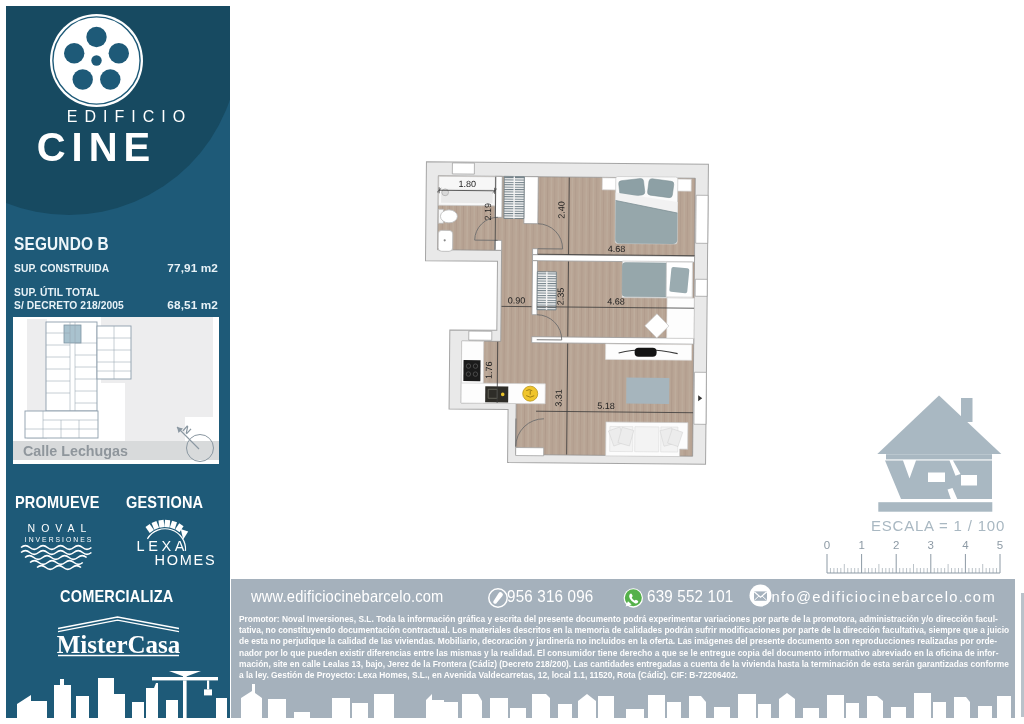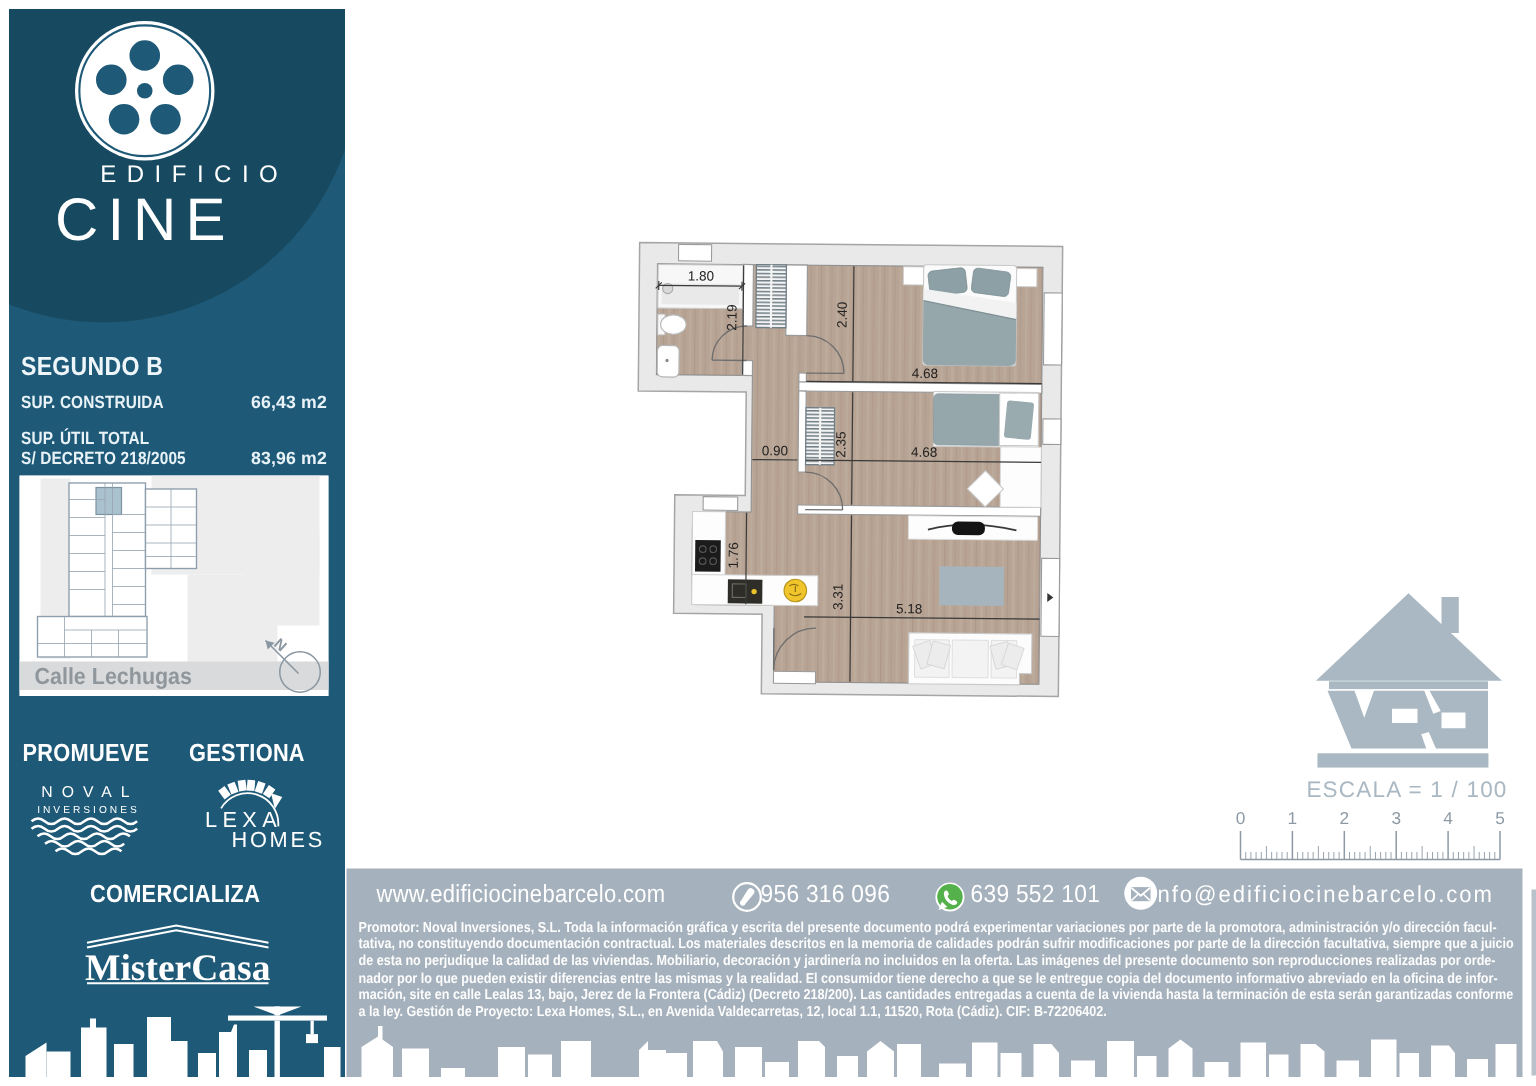--- a/index.html
+++ b/index.html
@@ -7,21 +7,21 @@
        font-family:"Liberation Sans", sans-serif;}
   .abs{position:absolute;}
   
   #sidebar{position:absolute;left:6px;top:6px;width:224px;height:712px;
            background:#1e5a78;overflow:hidden;}
   #darkcircle{position:absolute;left:-107px;top:-131px;width:340px;height:340px;
               border-radius:50%;background:#174a61;}
   #edificio{position:absolute;left:0;top:102px;width:181px;text-align:center;
             font-size:16px;letter-spacing:7px;color:#fff;font-weight:400;padding-left:33px;}
   #cine{position:absolute;left:0;top:119px;width:181px;text-align:center;
-        font-size:40px;letter-spacing:6px;color:#fff;font-weight:400;}
+        font-size:40px;letter-spacing:6px;color:#fff;font-weight:700;}
   #barcelo{position:absolute;left:0;top:163px;width:181px;text-align:center;
            font-size:22px;letter-spacing:3.5px;color:#fff;font-weight:400;}
   #segundo{position:absolute;left:8px;top:228px;font-size:17.5px;font-weight:bold;
            color:#eef6fa;letter-spacing:0.2px;transform:scaleX(0.88);transform-origin:0 0;}
   .supline{position:absolute;left:8px;color:#e8f2f7;font-size:11.8px;font-weight:bold;
            letter-spacing:0.1px;transform:scaleX(0.87);transform-origin:0 0;white-space:nowrap;}
   .supval{position:absolute;right:12px;color:#e8f2f7;font-size:11.8px;font-weight:bold;
           letter-spacing:0.1px;}
   
   #mapbox{position:absolute;left:7px;top:311px;width:206px;height:147px;background:#fff;}
@@ -48,24 +48,24 @@
       <circle cx="53.5" cy="30.0" r="10.2" fill="#1e5a78"></circle>
       <circle cx="75.8" cy="46.2" r="10.2" fill="#1e5a78"></circle>
       <circle cx="67.3" cy="72.5" r="10.2" fill="#1e5a78"></circle>
       <circle cx="39.7" cy="72.5" r="10.2" fill="#1e5a78"></circle>
       <circle cx="31.2" cy="46.2" r="10.2" fill="#1e5a78"></circle>
     </svg>
     <div id="edificio">EDIFICIO</div>
     <div id="cine">CINE</div>
     <div id="segundo">SEGUNDO B</div>
     <div class="supline" style="top:255px">SUP. CONSTRUIDA</div>
-    <div class="supval" style="top:255px">66,43 m2</div>
+    <div class="supval" style="top:255px">77,91 m2</div>
     <div class="supline" style="top:279px">SUP. ÚTIL TOTAL</div>
     <div class="supline" style="top:292px">S/ DECRETO 218/2005</div>
-    <div class="supval" style="top:292px">83,96 m2</div>
+    <div class="supval" style="top:292px">68,51 m2</div>
     <div id="mapbox">
       <svg width="206" height="147" viewBox="0 0 206 147">
         <rect x="0" y="0" width="206" height="147" fill="#ffffff"></rect>
         <g fill="#ededee">
           <rect x="88" y="0" width="112" height="66"></rect>
           <rect x="112" y="66" width="60" height="60"></rect>
           <rect x="150" y="40" width="50" height="60"></rect>
           <rect x="14" y="2" width="20" height="120"></rect>
         </g>
 

